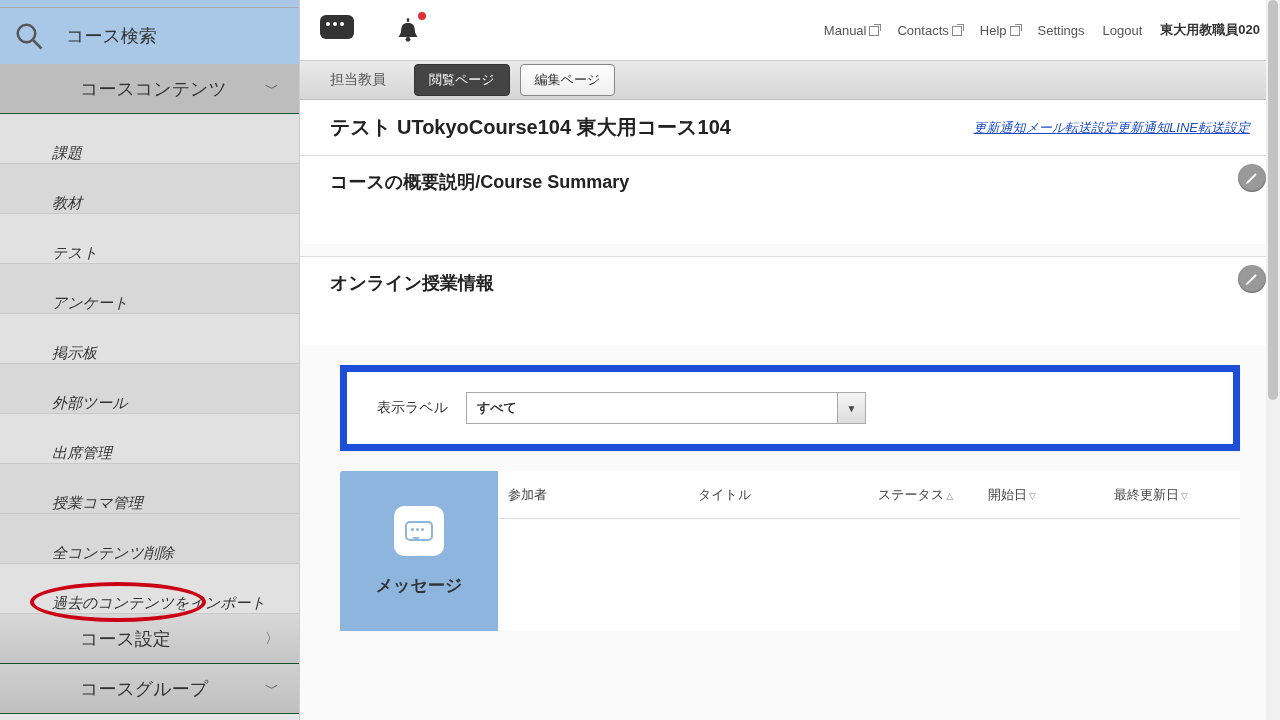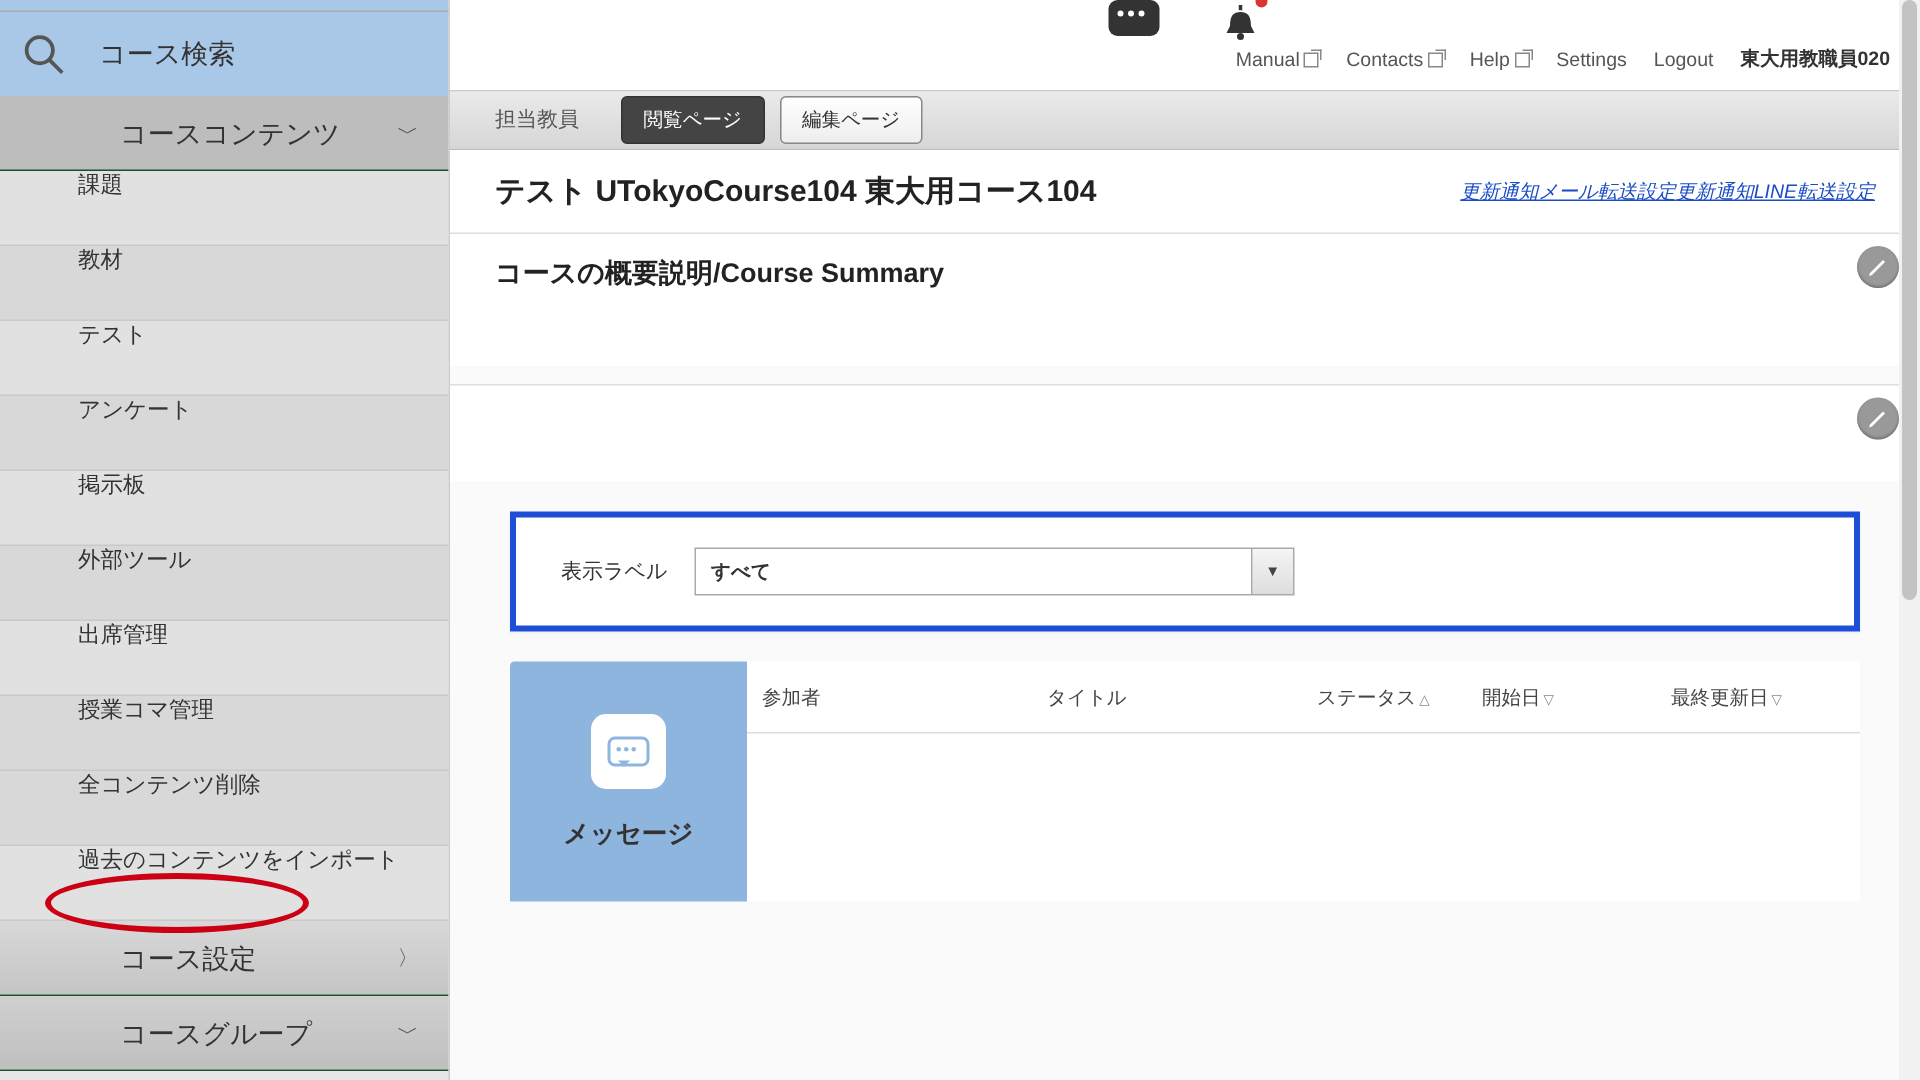--- a/index.html
+++ b/index.html
@@ -7,26 +7,26 @@
 .sidebar { position: absolute; left: 0; top: 0; width: 300px; height: 720px; background: #e6e6e6; border-right: 1px solid #ccc; overflow: hidden; }
 .sidebar-top-line { height: 8px; background: #a9c8e8; border-bottom: 1px solid #aaa; }
 .search-row { height: 56px; background: #a9c8e8; display: flex; align-items: center; padding: 0 14px; }
 .search-row .searchicon { width: 30px; height: 30px; margin-right: 22px; }
 .search-row .searchlabel { font-size: 18px; color: #333; }
 .section-header { height: 50px; display: flex; align-items: center; justify-content: space-between; padding: 0 20px 0 80px; font-size: 18px; color: #333; border-bottom: 1px solid #14532d; }
 .section-header.gray0 { background: #bdbdbd; }
 .section-header.gray1 { background: linear-gradient(#d8d8d8,#c5c5c5); }
 .section-header.gray2 { background: linear-gradient(#d0d0d0,#bfbfbf); }
 .chev { font-size: 14px; color: #555; }
-.nav-item { height: 50px; display: flex; align-items: flex-start; padding-left: 52px; font-size: 15px; color: #333; border-bottom: 1px solid #c9c9c9; background: #e1e1e1; }
+.nav-item { height: 50px; display: flex; align-items: flex-end; padding-left: 52px; font-size: 15px; color: #333; border-bottom: 1px solid #c9c9c9; background: #e1e1e1; font-style: italic; }
 .nav-item.alt { background: #d8d8d8; }
 .red-ellipse { position: absolute; left: 30px; top: 582px; width: 176px; height: 40px; border: 4px solid #cc0014; border-radius: 50% / 50%; pointer-events: none; }
 
 .main { position: absolute; left: 300px; top: 0; right: 0; height: 720px; background: #fff; display: flex; flex-direction: column; }
-.topbar { height: 60px; display: flex; align-items: center; padding: 0 20px; flex-direction: column; }
+.topbar { height: 60px; display: flex; align-items: center; padding: 0 20px; }
 .topbar-left { display: flex; align-items: center; gap: 40px; }
 .iconbtn { width: 34px; height: 30px; position: relative; }
 .chat-bubble { width: 34px; height: 24px; background: #333; border-radius: 6px; position: relative; }
 .chat-bubble:after { content: ""; position: absolute; left: 8px; bottom: -6px; border: 6px solid transparent; border-top-color: #333; }
 .chat-dots { position: absolute; top: 7px; left: 6px; display: flex; gap: 3px; }
 .chat-dots span { width: 4px; height: 4px; background: #fff; border-radius: 50%; }
 .bell { width: 28px; height: 28px; position: relative; }
 .bell svg { position:absolute; left:0; top:0;}
 .bell-dot { position: absolute; top: -4px; right: -4px; width: 8px; height: 8px; background: #d33; border-radius: 50%; }
 .topbar-right { margin-left: auto; display: flex; align-items: center; gap: 18px; font-size: 13px; color: #555; }
@@ -45,21 +45,21 @@
 .coursetitle { font-size: 20px; font-weight: bold; color: #222; }
 .titlelinks { display: flex; flex-direction: row; gap: 0; font-style: italic; }
 .titlelinks a { color: #1a4cc7; text-decoration: underline; font-size: 13px; text-align: right; }
 
 .panel { background: #fff; border-top: 1px solid #ddd; margin-bottom: 12px; }
 .panel-inner { padding: 14px 30px 50px; position: relative; }
 .panel-head { font-size: 18px; font-weight: bold; color: #222; }
 .editcircle { position: absolute; right: 14px; top: 8px; width: 28px; height: 28px; border-radius: 50%; background: #999; display: flex; align-items: center; justify-content: center; box-shadow: inset 0 -1px 2px rgba(0,0,0,.3); }
 .editcircle svg { width: 16px; height: 16px; }
 
-.whitecard { margin: 20px 40px; background: #fff; border: 4px solid #1d4ed8; box-shadow: 0 1px 2px rgba(0,0,0,.05); padding: 20px 30px; display: flex; align-items: center; gap: 18px; }
+.whitecard { margin: 20px 40px; background: #fff; border: 7px solid #1d4ed8; box-shadow: 0 1px 2px rgba(0,0,0,.05); padding: 20px 30px; display: flex; align-items: center; gap: 18px; }
 .labeltext { font-size: 14px; color: #333; }
 .selectbox { flex: 0 0 400px; height: 32px; border: 1px solid #aaa; display: flex; align-items: center; position: relative; background: #fff; }
 .selectval { padding: 0 10px; font-size: 13px; color: #333; font-weight: bold; }
 .selectarrow { position: absolute; right: 0; top: 0; width: 28px; height: 100%; background: linear-gradient(#f5f5f5,#ddd); border-left: 1px solid #aaa; display: flex; align-items: center; justify-content: center; font-size: 10px; color: #444; }
 
 .datazone { margin: 20px 40px; display: flex; gap: 0; }
 .catcard { width: 158px; height: 160px; background: #8db5de; border-radius: 3px 0 0 0; display: flex; flex-direction: column; align-items: center; justify-content: center; gap: 18px; }
 .catcard .square { width: 50px; height: 50px; background: #fff; border-radius: 10px; display: flex; align-items: center; justify-content: center; }
 .catcard .square .bub { width: 28px; height: 20px; border: 2px solid #8db5de; border-radius: 5px; position: relative;}
 .catcard .square .bub:after{content:"";position:absolute;left:5px;bottom:-6px;border:4px solid transparent;border-top-color:#8db5de;}
@@ -190,20 +190,21 @@
         <div class="editcircle">
           <svg viewBox="0 0 24 24">
               <path d="M3 21 L6 20 L19 7 L17 5 L4 18 Z" fill="#fff"></path>
             </svg>
         </div>
       </div>
     </div>
 
     <div class="panel">
       <div class="panel-inner">
+        <div class="panel-head">オンライン授業情報</div>
         <div class="editcircle">
           <svg viewBox="0 0 24 24">
               <path d="M3 21 L6 20 L19 7 L17 5 L4 18 Z" fill="#fff"></path>
             </svg>
         </div>
       </div>
     </div>
 
     <div class="whitecard">
       <span class="labeltext">表示ラベル</span>

